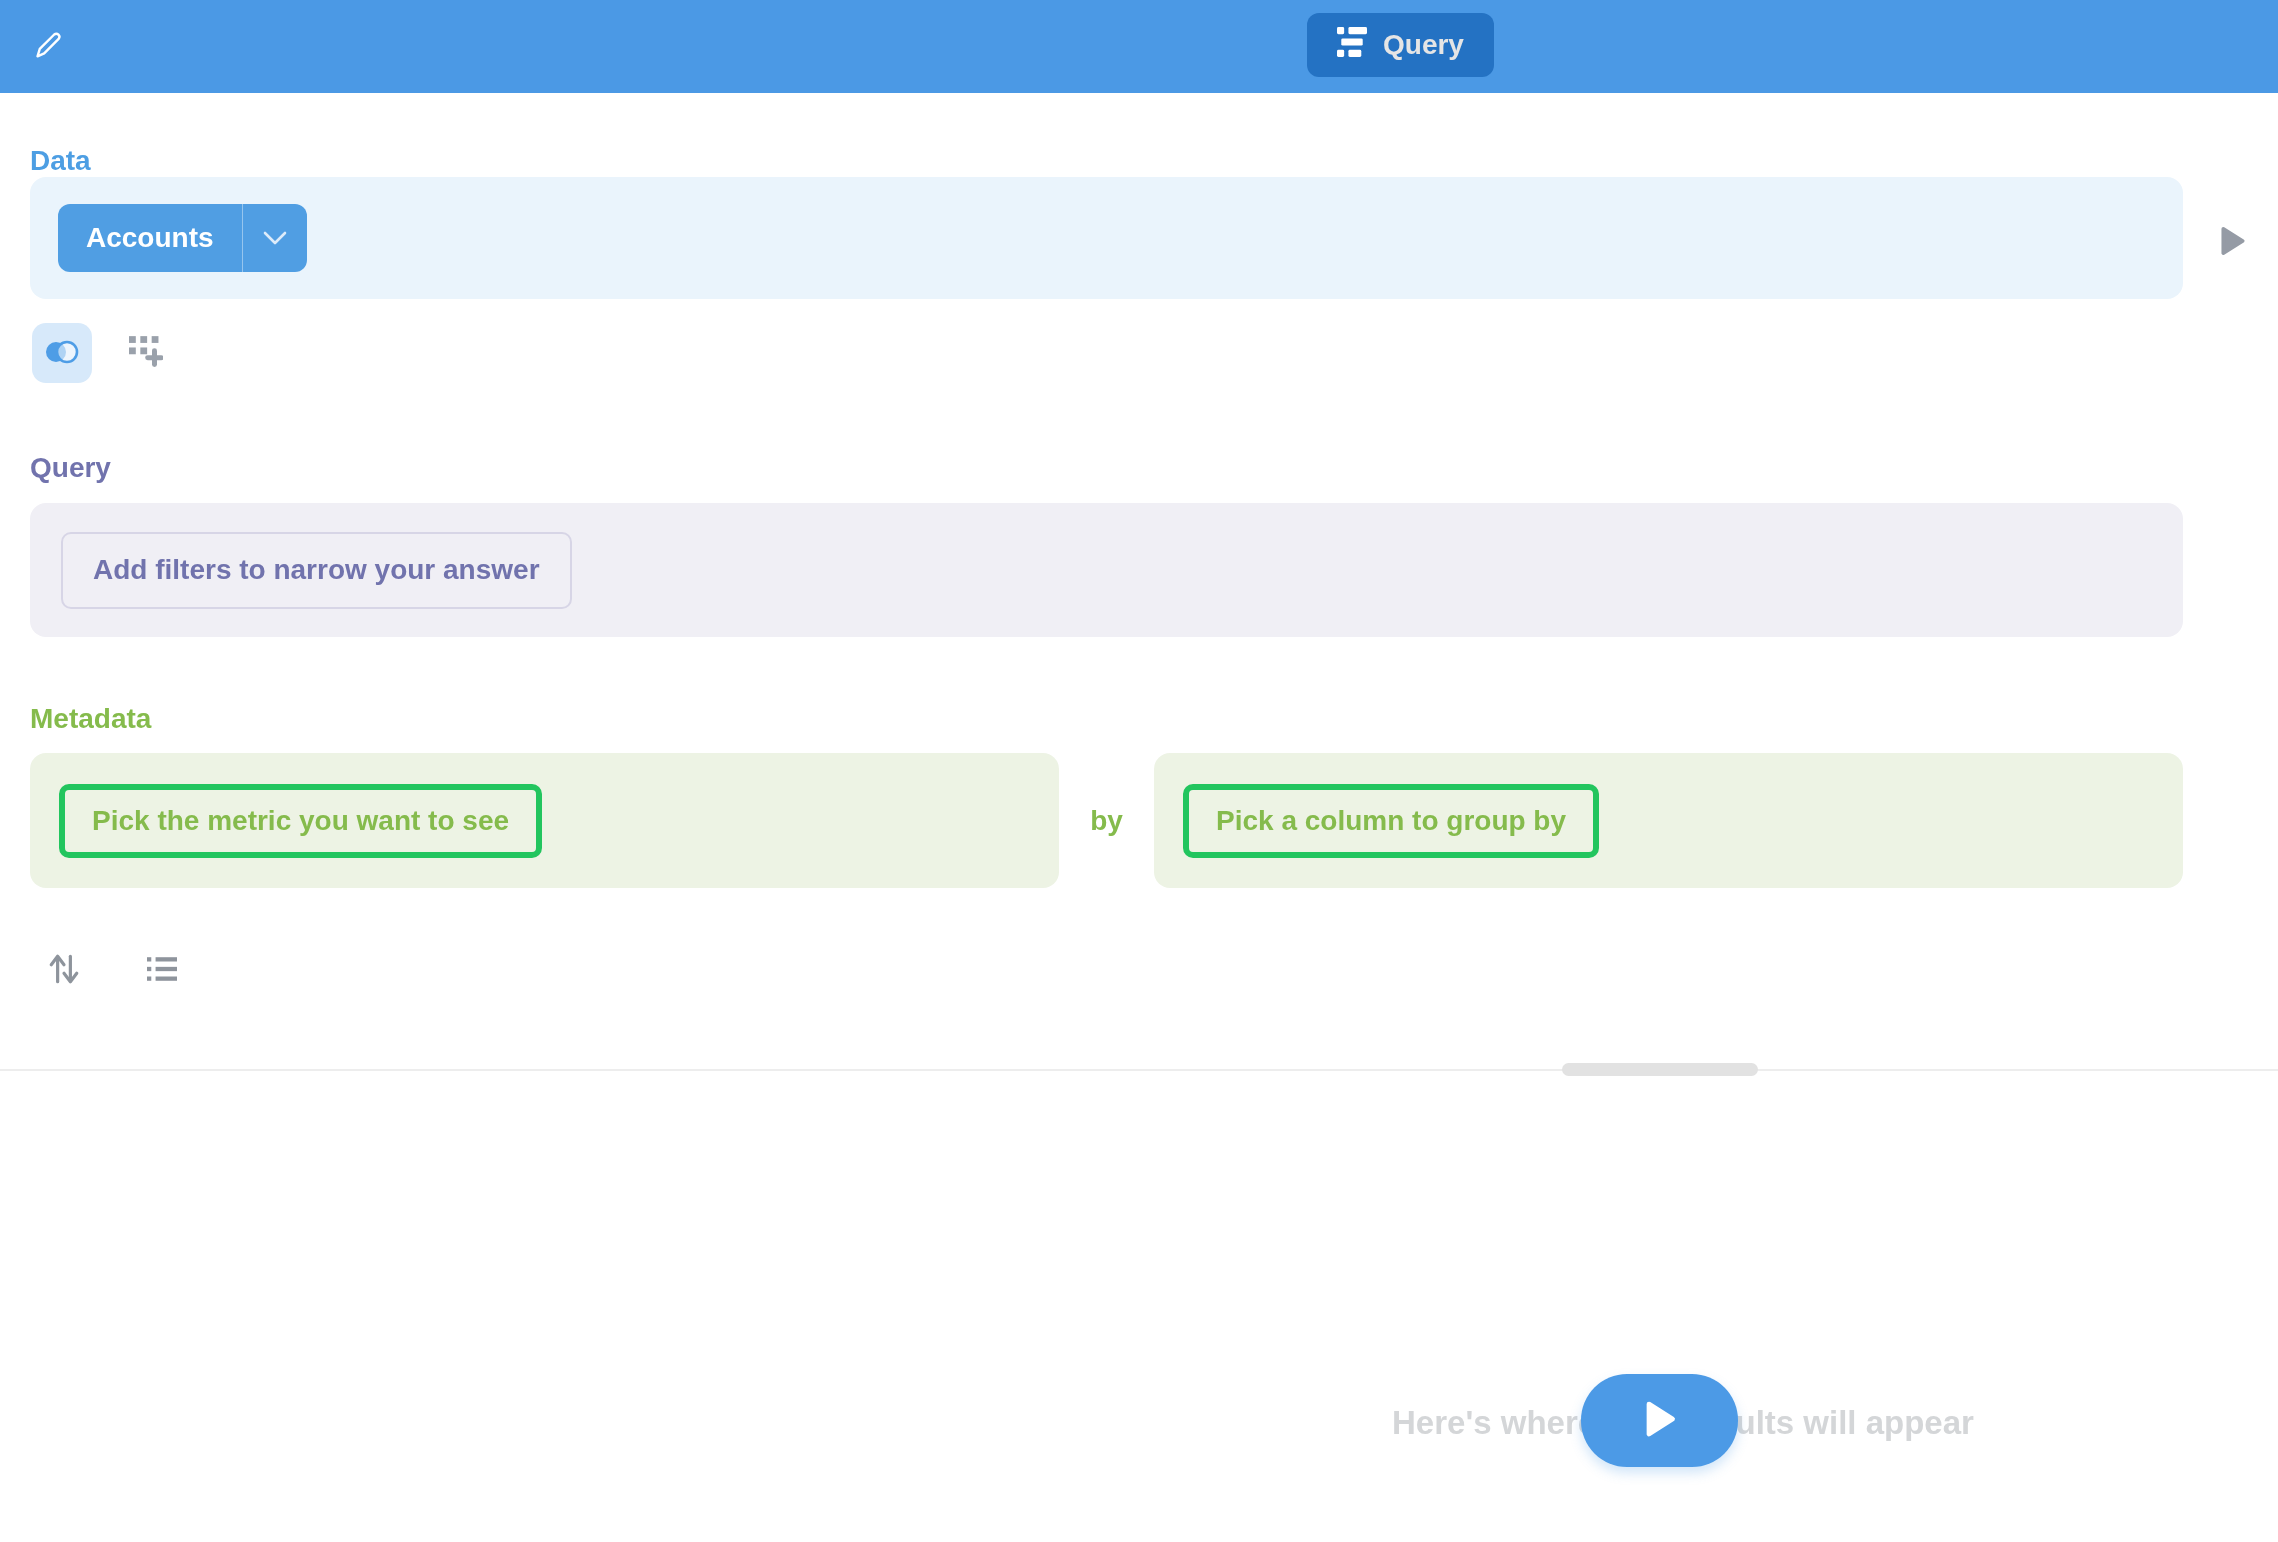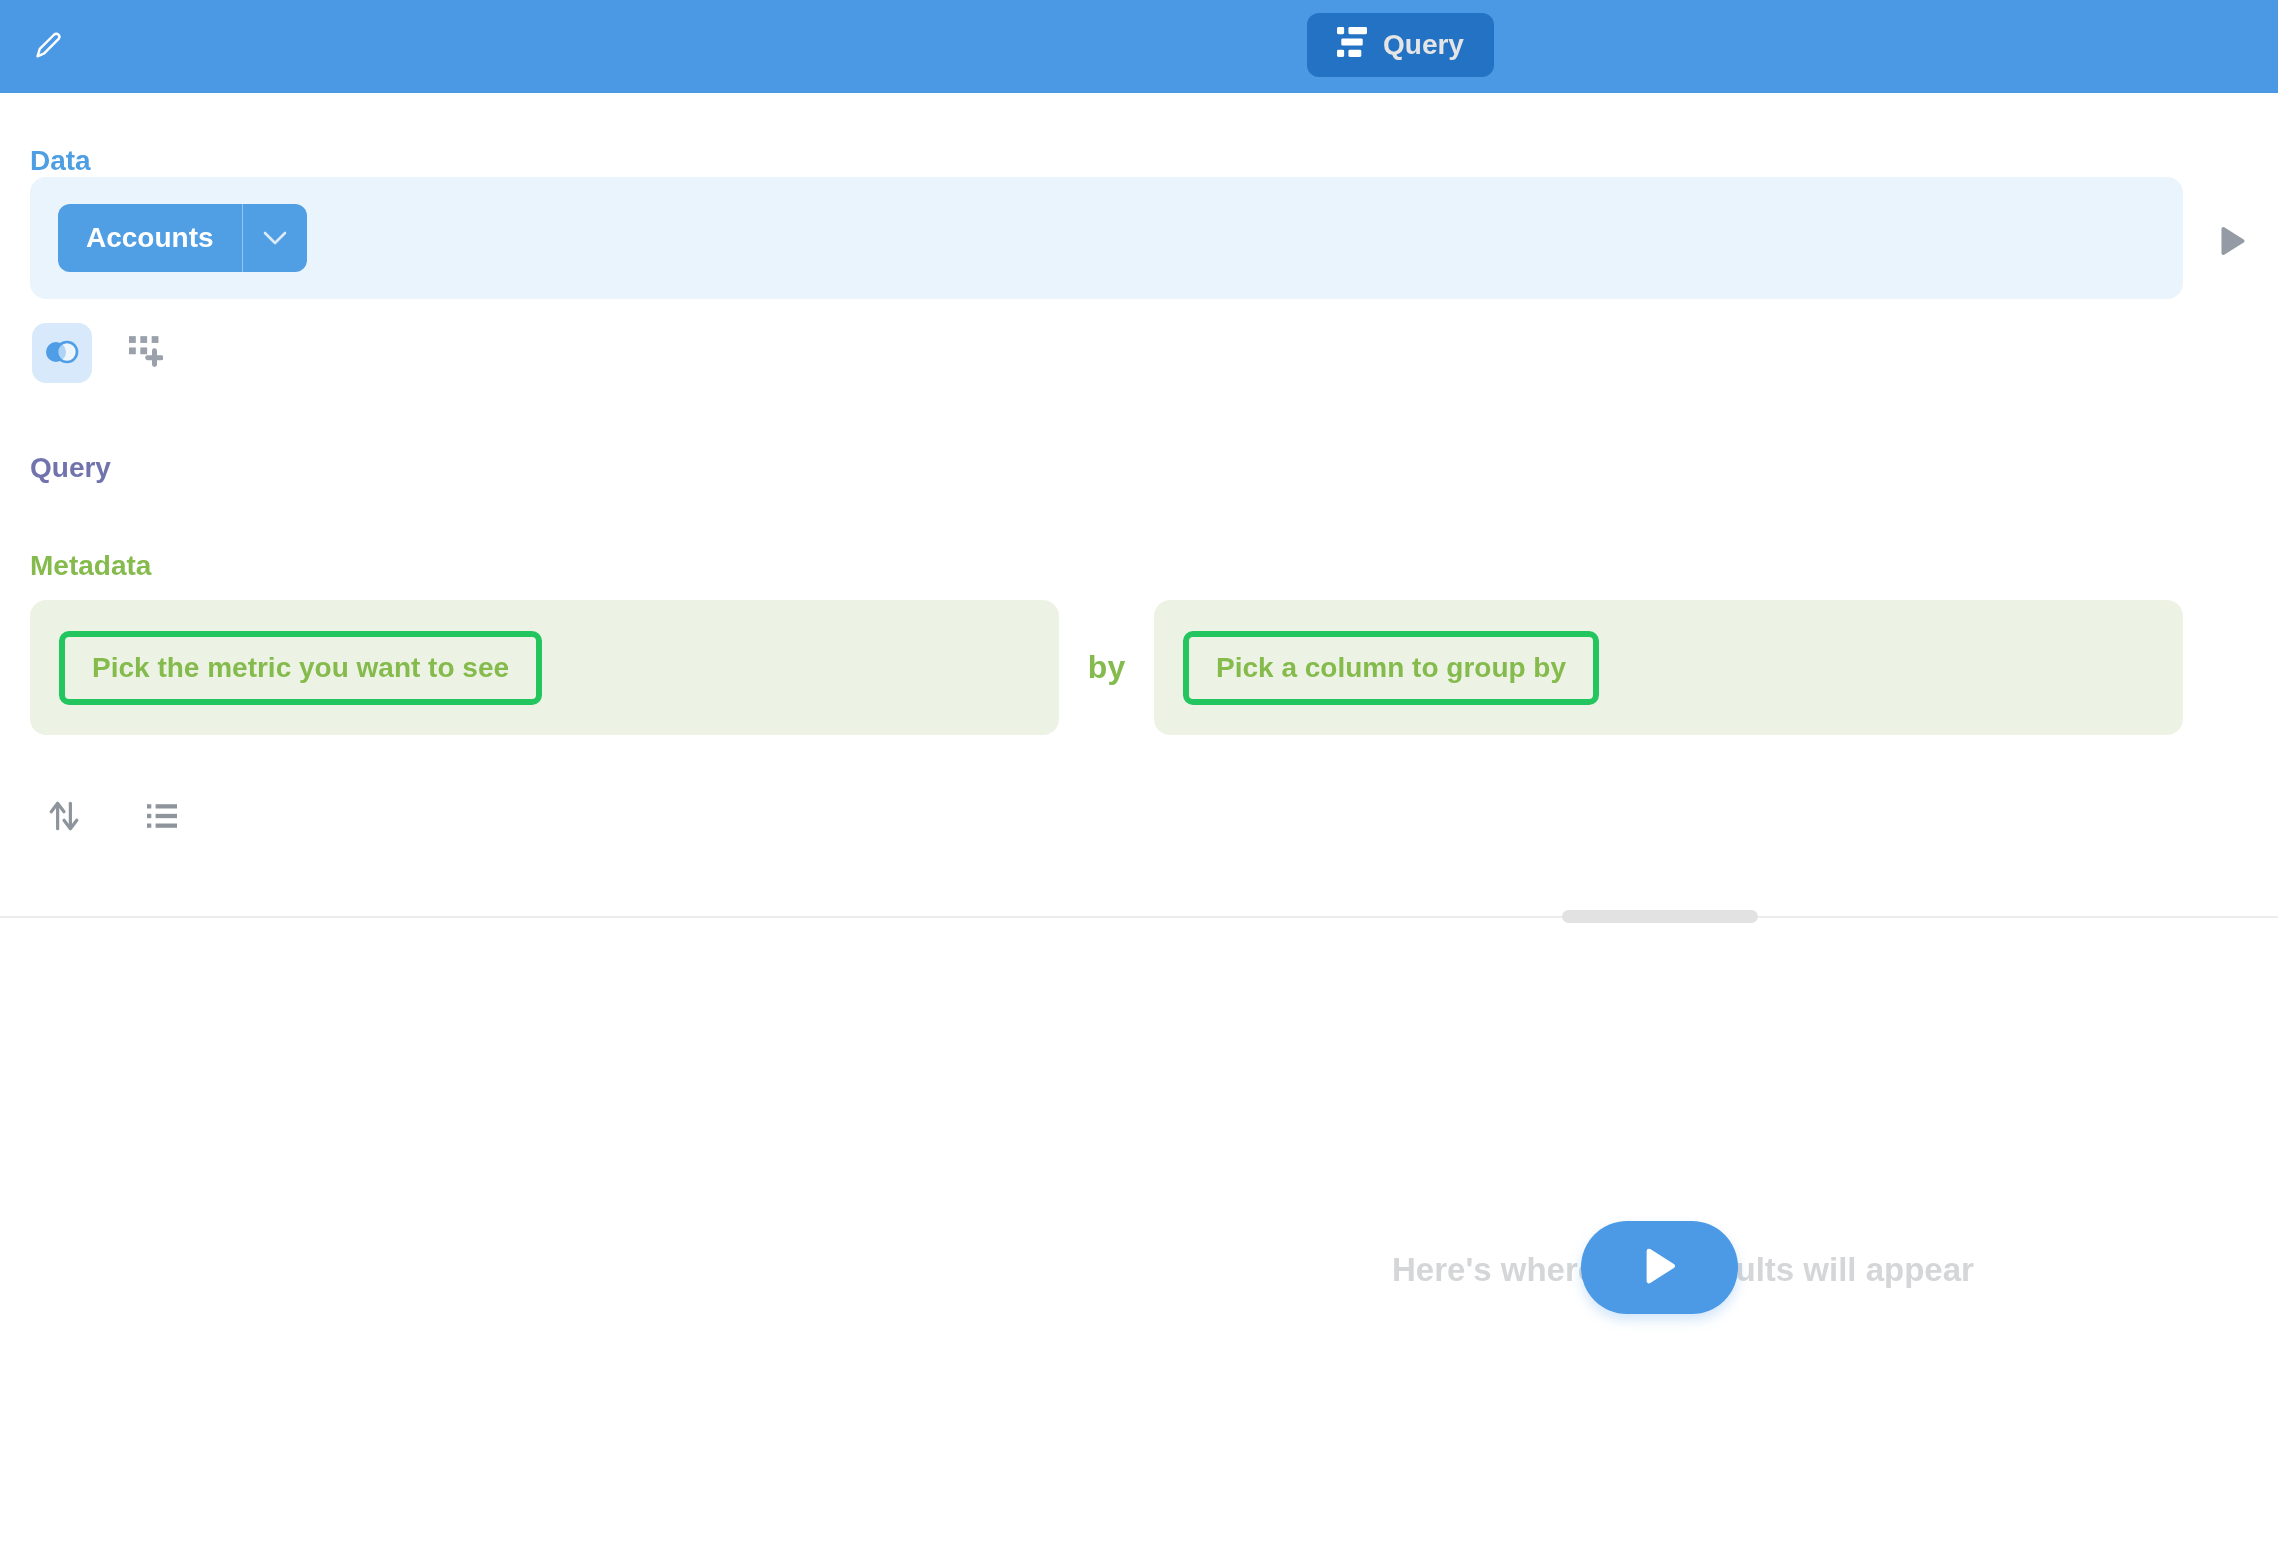--- a/index.html
+++ b/index.html
@@ -86,21 +86,21 @@
     height:74px; border:6px solid #22c55e; color:#85bb4c; padding:12px 27px;
   }
 
   .sum-row { margin-top:18px; display:flex; align-items:center; width:2153px; }
   .sum-block {
     width:1029px; height:135px; background:#edf3e4; border-radius:16px;
     display:flex; align-items:center; padding-left:29px; box-sizing:border-box;
   }
   .by-label {
     width:95px; text-align:center; color:#85bb4c;
-    font-size:32px; font-weight:bold; flex:none;
+    font-size:28px; font-weight:bold; flex:none;
   }
 
   .icon-row2 { margin-top:65px; margin-left:18px; display:flex; align-items:center; gap:66px; height:34px; }
   .flat-icon-btn { background:transparent; border:none; padding:0; cursor:pointer; width:32px; height:34px;
     display:flex; align-items:center; justify-content:center; }
 
   
   .divider-wrap { position:relative; margin-top:76px; height:14px; }
   .divider-line { position:absolute; left:0; top:6px; width:2278px; height:2px; background:#ededed; }
   .divider-handle {
@@ -202,20 +202,23 @@
               <line x1="22.5" y1="13" x2="22.5" y2="25"></line>
               <line x1="16.5" y1="19" x2="28.5" y2="19"></line>
             </g>
           </svg>
         </span>
       </button>
     </div>
 
     <div class="section-label lbl-filter">Query</div>
 
+    <div class="block filter-block">
+      <button class="ghost-btn purple">Add filters to narrow your answer</button>
+    </div>
 
     <div class="section-label lbl-summarize">Metadata</div>
 
     <div class="sum-row">
       <div class="sum-block">
         <button class="ghost-btn green">Pick the metric you want to see</button>
       </div>
       <div class="by-label">by</div>
       <div class="sum-block">
         <button class="ghost-btn green">Pick a column to group by</button>

